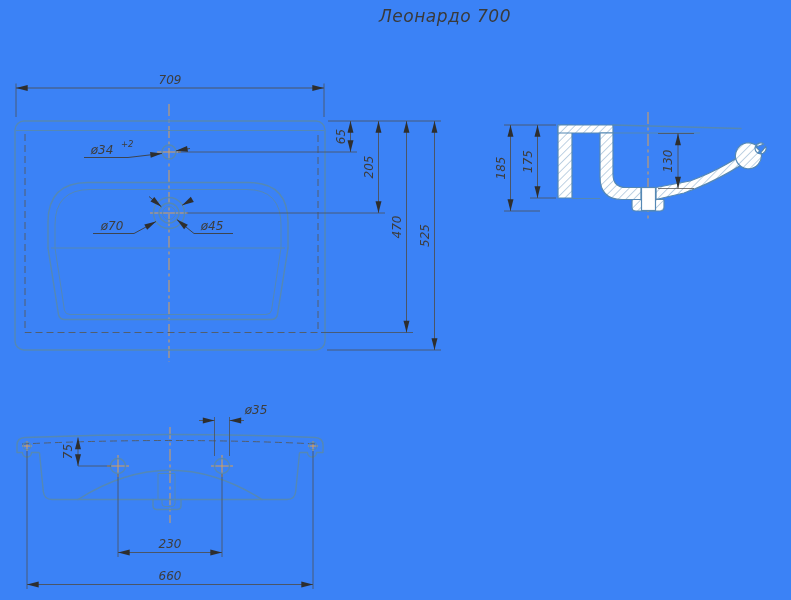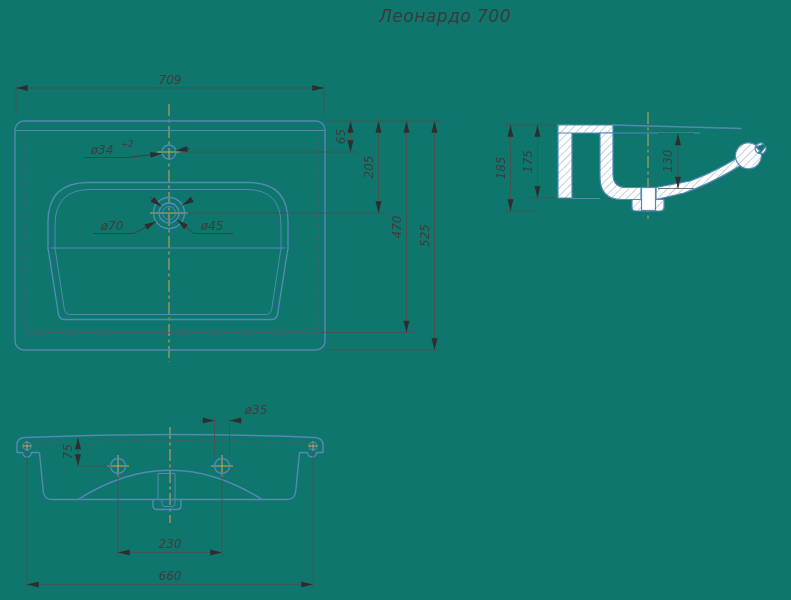--- a/index.html
+++ b/index.html
@@ -1,16 +1,16 @@
 <!DOCTYPE html>
 <html><head>
 <meta charset="utf-8">
 <style>
   html,body{margin:0;padding:0;background:#ffffff;}
-  .stage{position:relative;width:791px;height:600px;background:#0f766e;overflow:hidden;
+  .stage{position:relative;width:791px;height:600px;background:#3b82f6;overflow:hidden;
          font-family:"DejaVu Sans",sans-serif;}
   svg{display:block;}
   .title-text{font:italic 17px "DejaVu Sans",sans-serif;fill:#3a3a3a;letter-spacing:.5px;}
   .dim{font:italic 12px "DejaVu Sans",sans-serif;fill:#3d3d3d;}
   .dim-sup{font:italic 8.5px "DejaVu Sans",sans-serif;fill:#3d3d3d;}
   .obj{stroke:#5588b4;stroke-width:1.4;fill:none;stroke-linecap:round;stroke-linejoin:round;}
   .obj-thin{stroke:#5588b4;stroke-width:1;fill:none;}
   .hatched{stroke:#5588b4;stroke-width:1.2;fill:url(#hatch);stroke-linejoin:round;}
   .whiteout{fill:#ffffff;stroke:#5588b4;stroke-width:1.2;}
   .ext{stroke:#4d4d4d;stroke-width:0.75;fill:none;}

